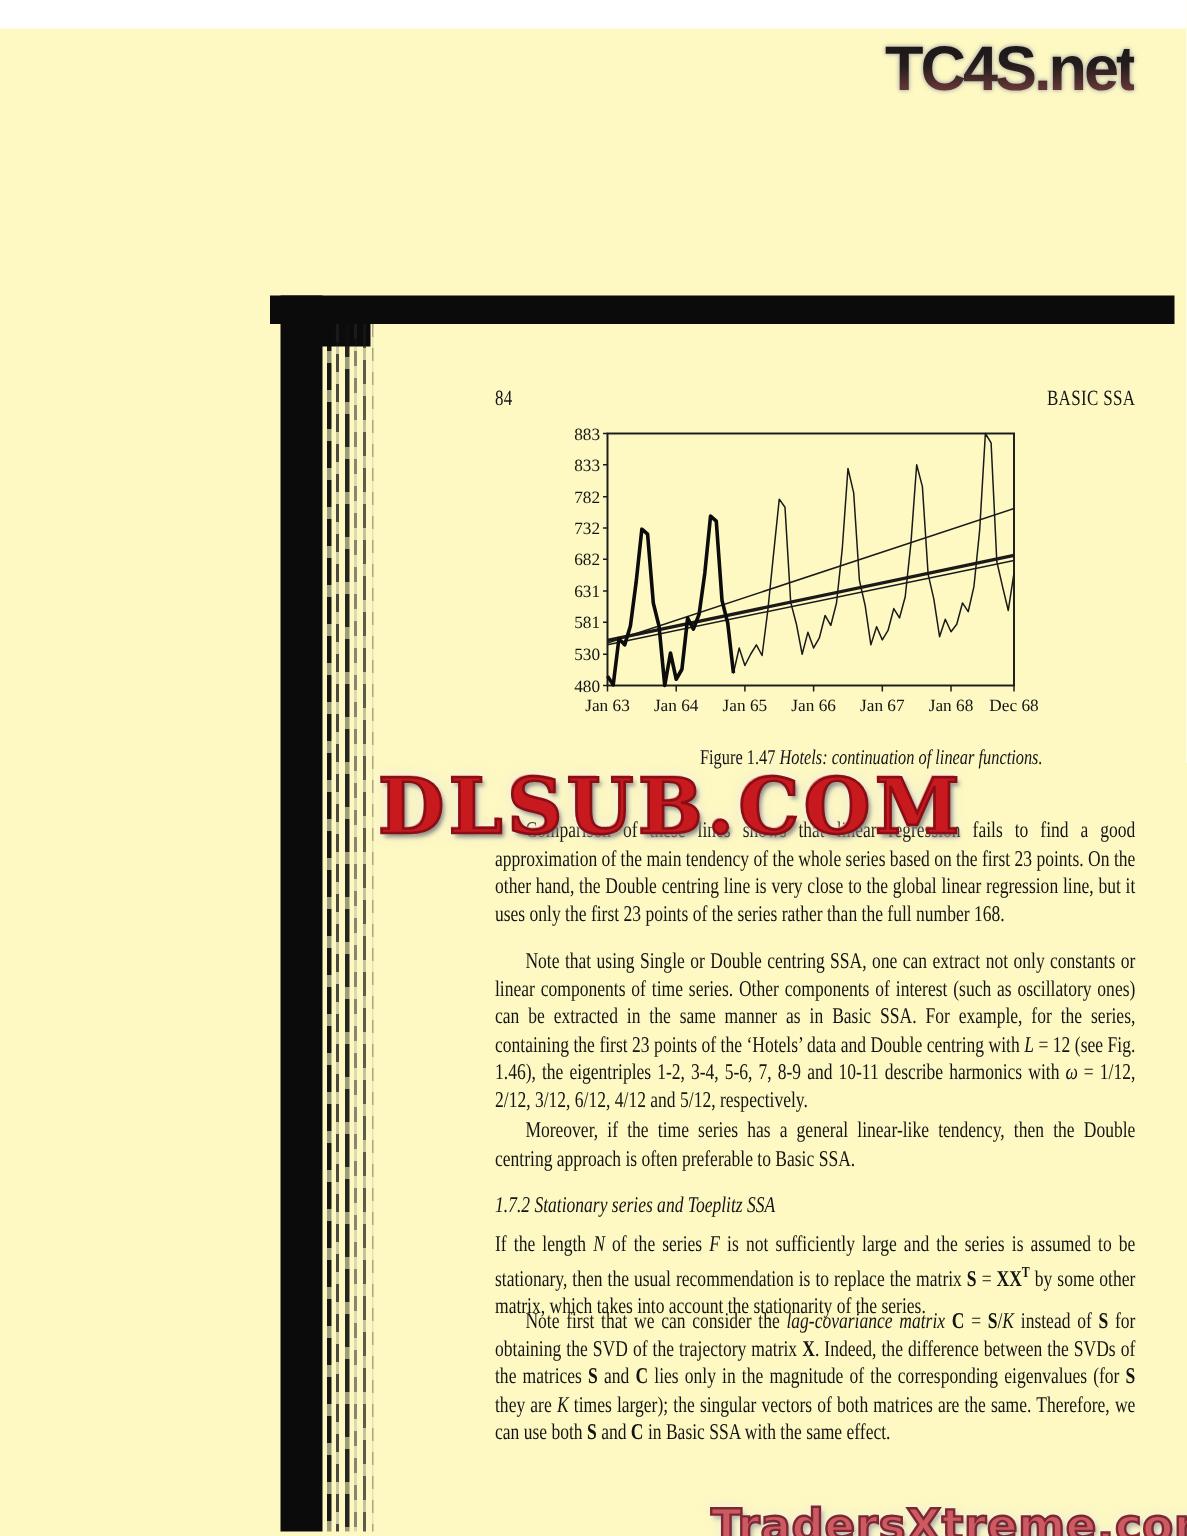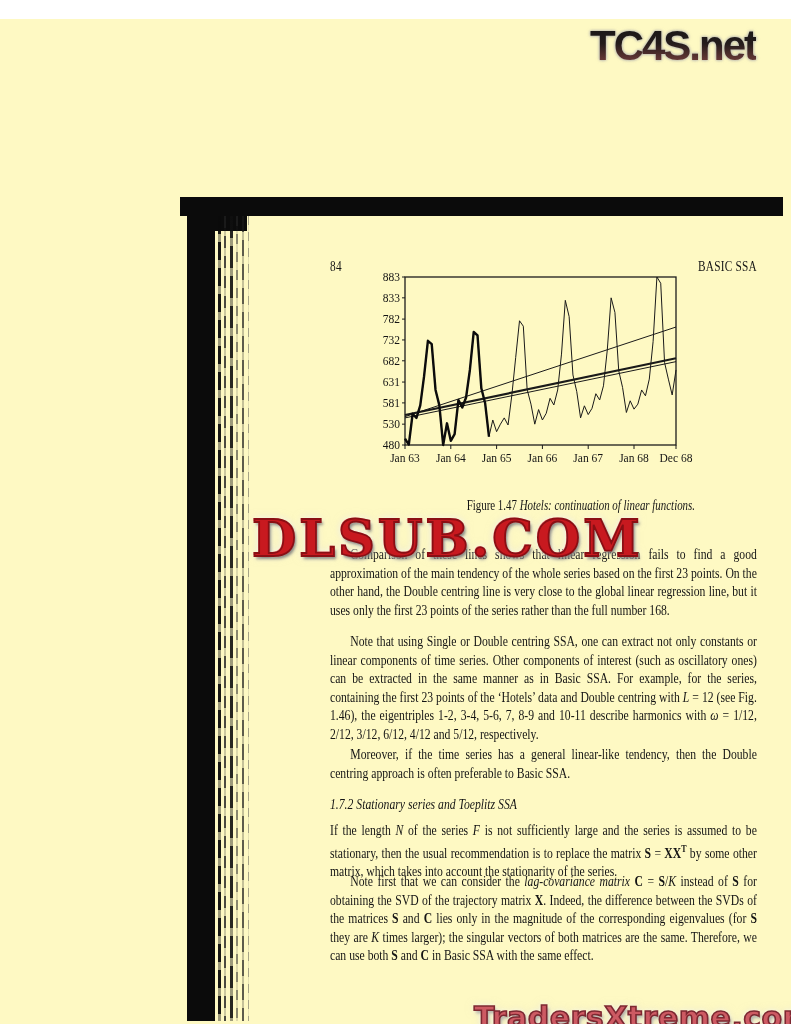--- a/index.html
+++ b/index.html
@@ -29,21 +29,21 @@
   .indent{text-indent:26px;}
   .p1{top:526px;} .p2{top:613px;} .p3{top:726px;}
   .h172{top:777px;font-size:15px;}
   .p4{top:802px;} .p5{top:853px;}
   .caption{top:479px;text-align:center;font-size:14px;padding-left:48px;}
   .rt-i{font-style:italic;}
   .rt-b{font-weight:bold;}
   .rt-bsup{font-weight:bold;vertical-align:super;font-size:.68em;}
 
   
-  .chart-wrap{position:absolute;left:370px;top:246px;width:340px;height:208px;}
+  .chart-wrap{position:absolute;left:370px;top:258px;width:340px;height:208px;}
   .chart-wrap svg{font-family:"Liberation Serif","DejaVu Serif",serif;}
 
   
   .wm{position:absolute;white-space:nowrap;}
   .wm-top{left:590px;top:3px;
     font-family:"Liberation Sans","DejaVu Sans",sans-serif;font-weight:bold;
     font-size:42px;letter-spacing:-2px;color:#33201f;
     filter:drop-shadow(0 0 1.5px rgba(185,185,185,.95)) drop-shadow(0 0 1px rgba(150,150,150,.55));}
   @supports ((-webkit-background-clip:text) or (background-clip:text)){
     .wm-top{background:linear-gradient(180deg,#161616 0%,#241c1b 45%,#6b3a38 82%,#7d4543 100%);

